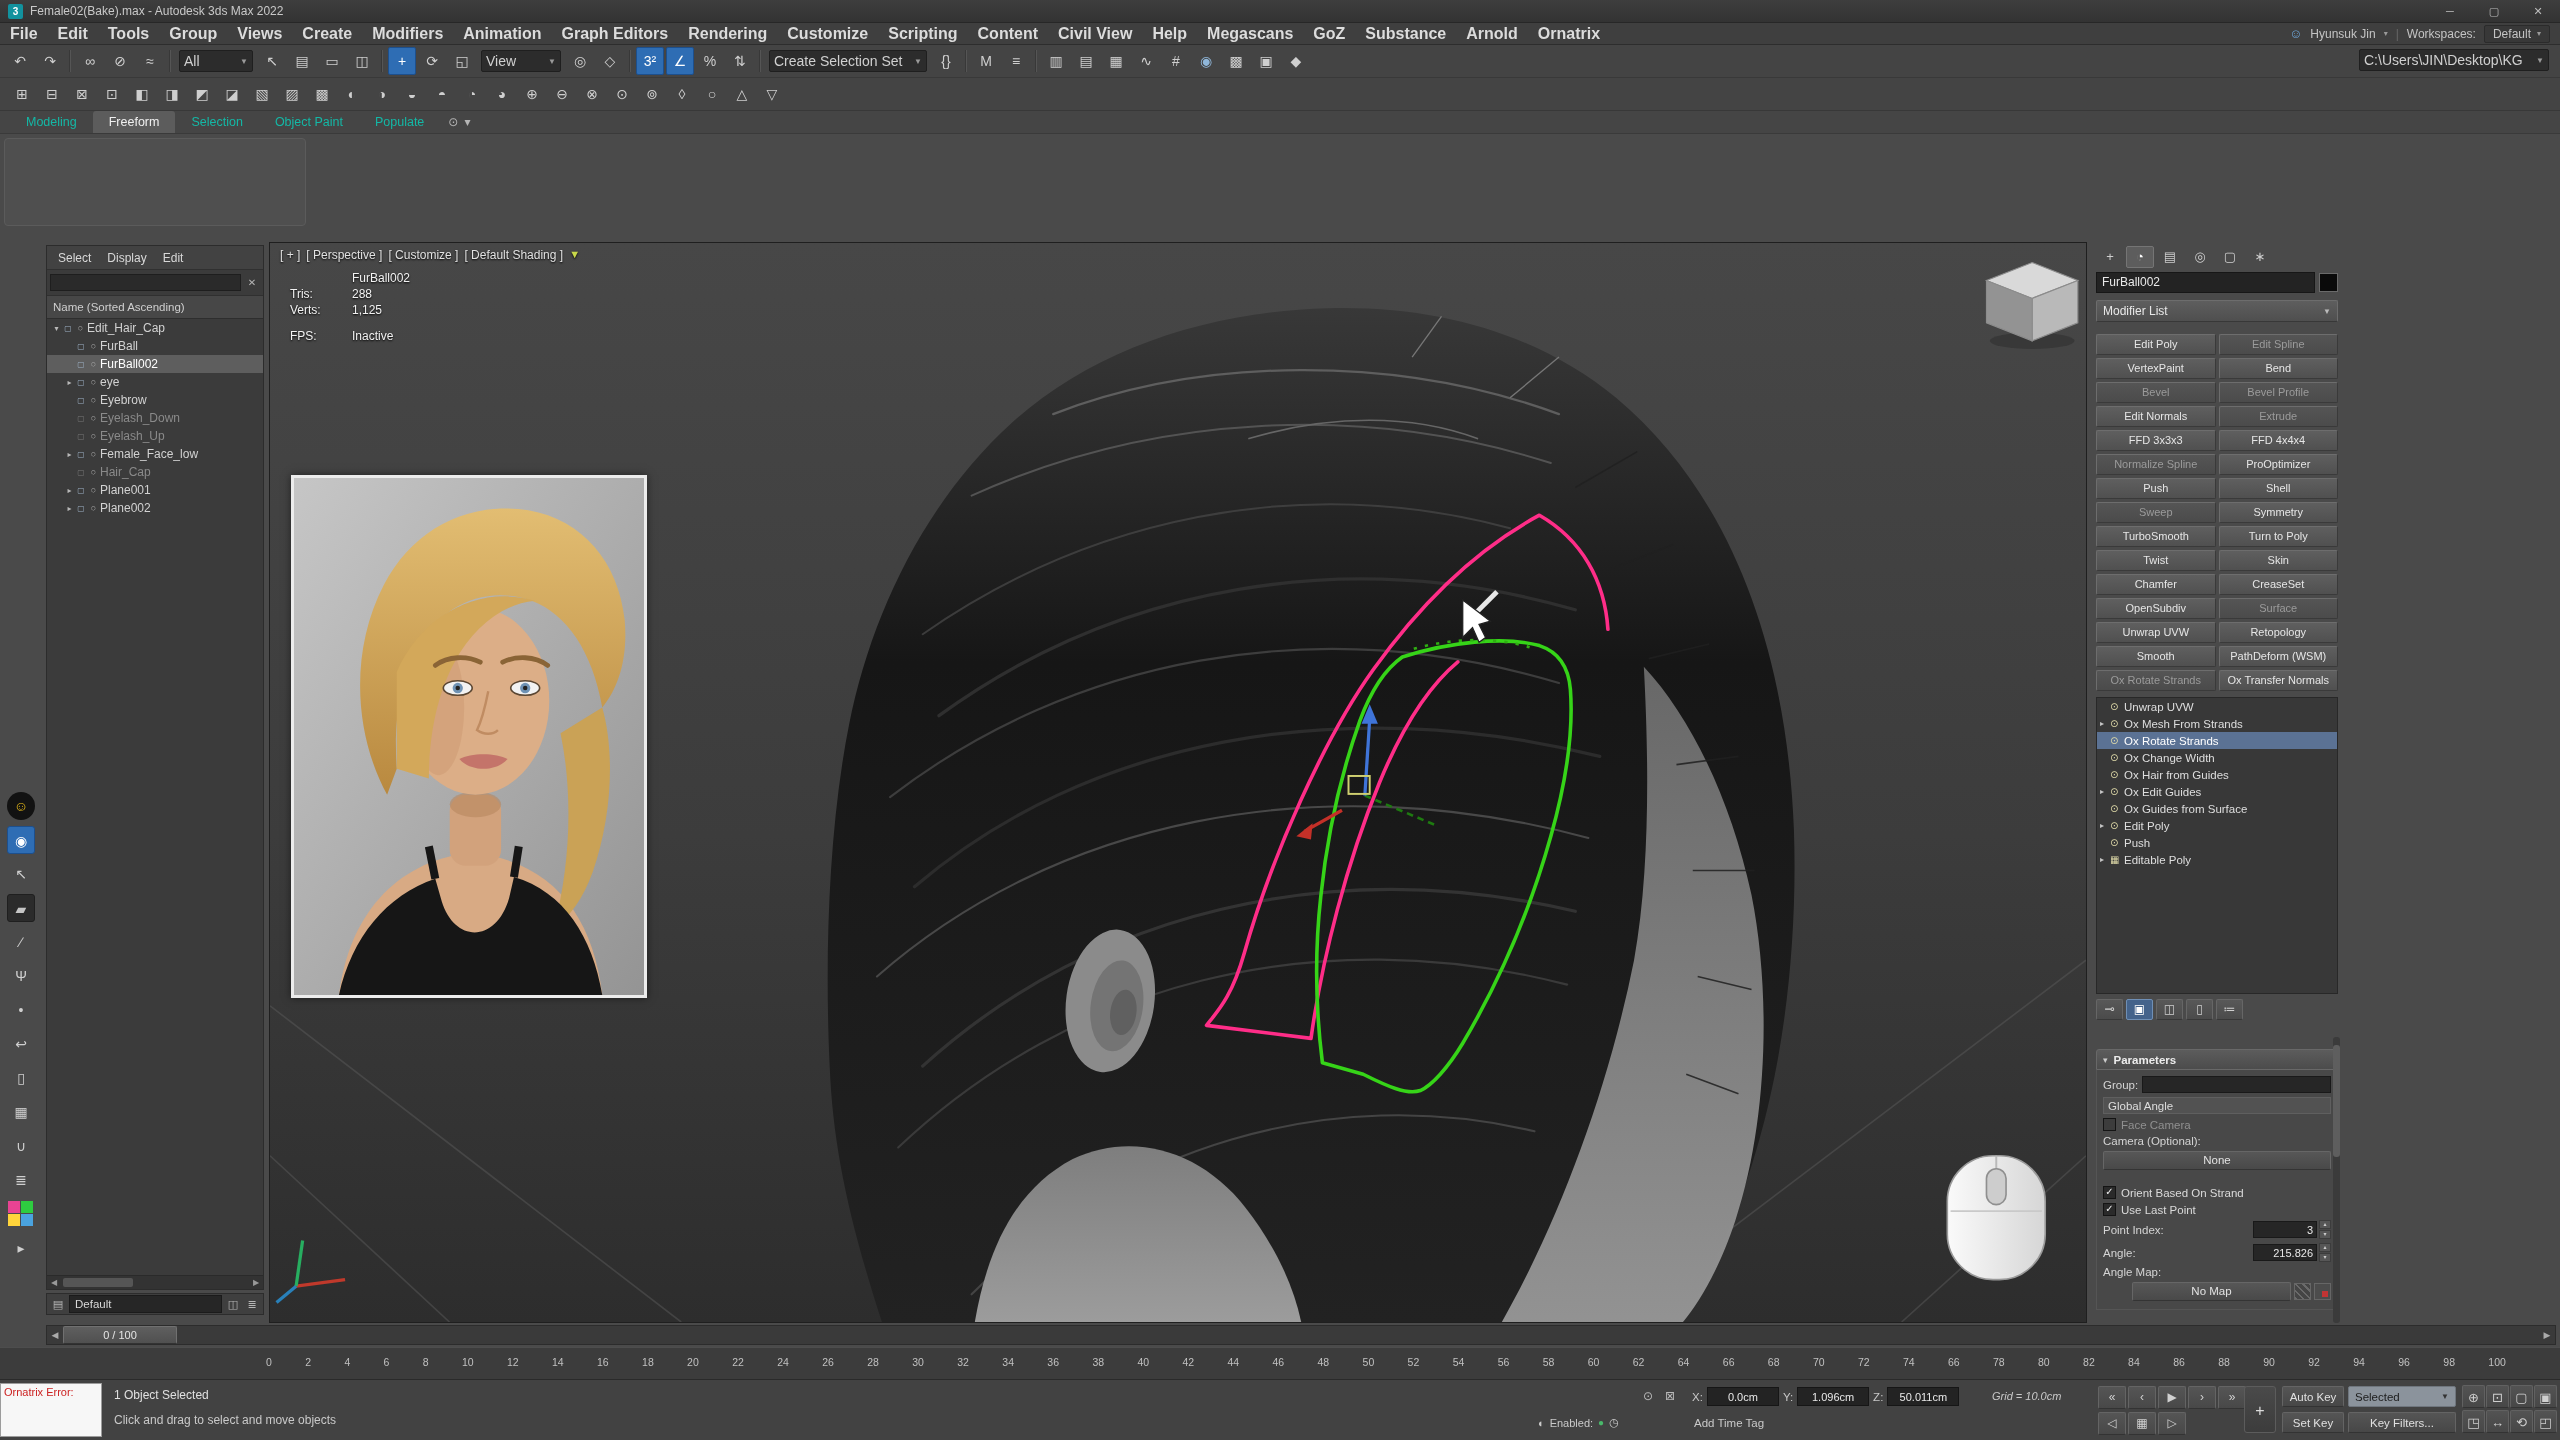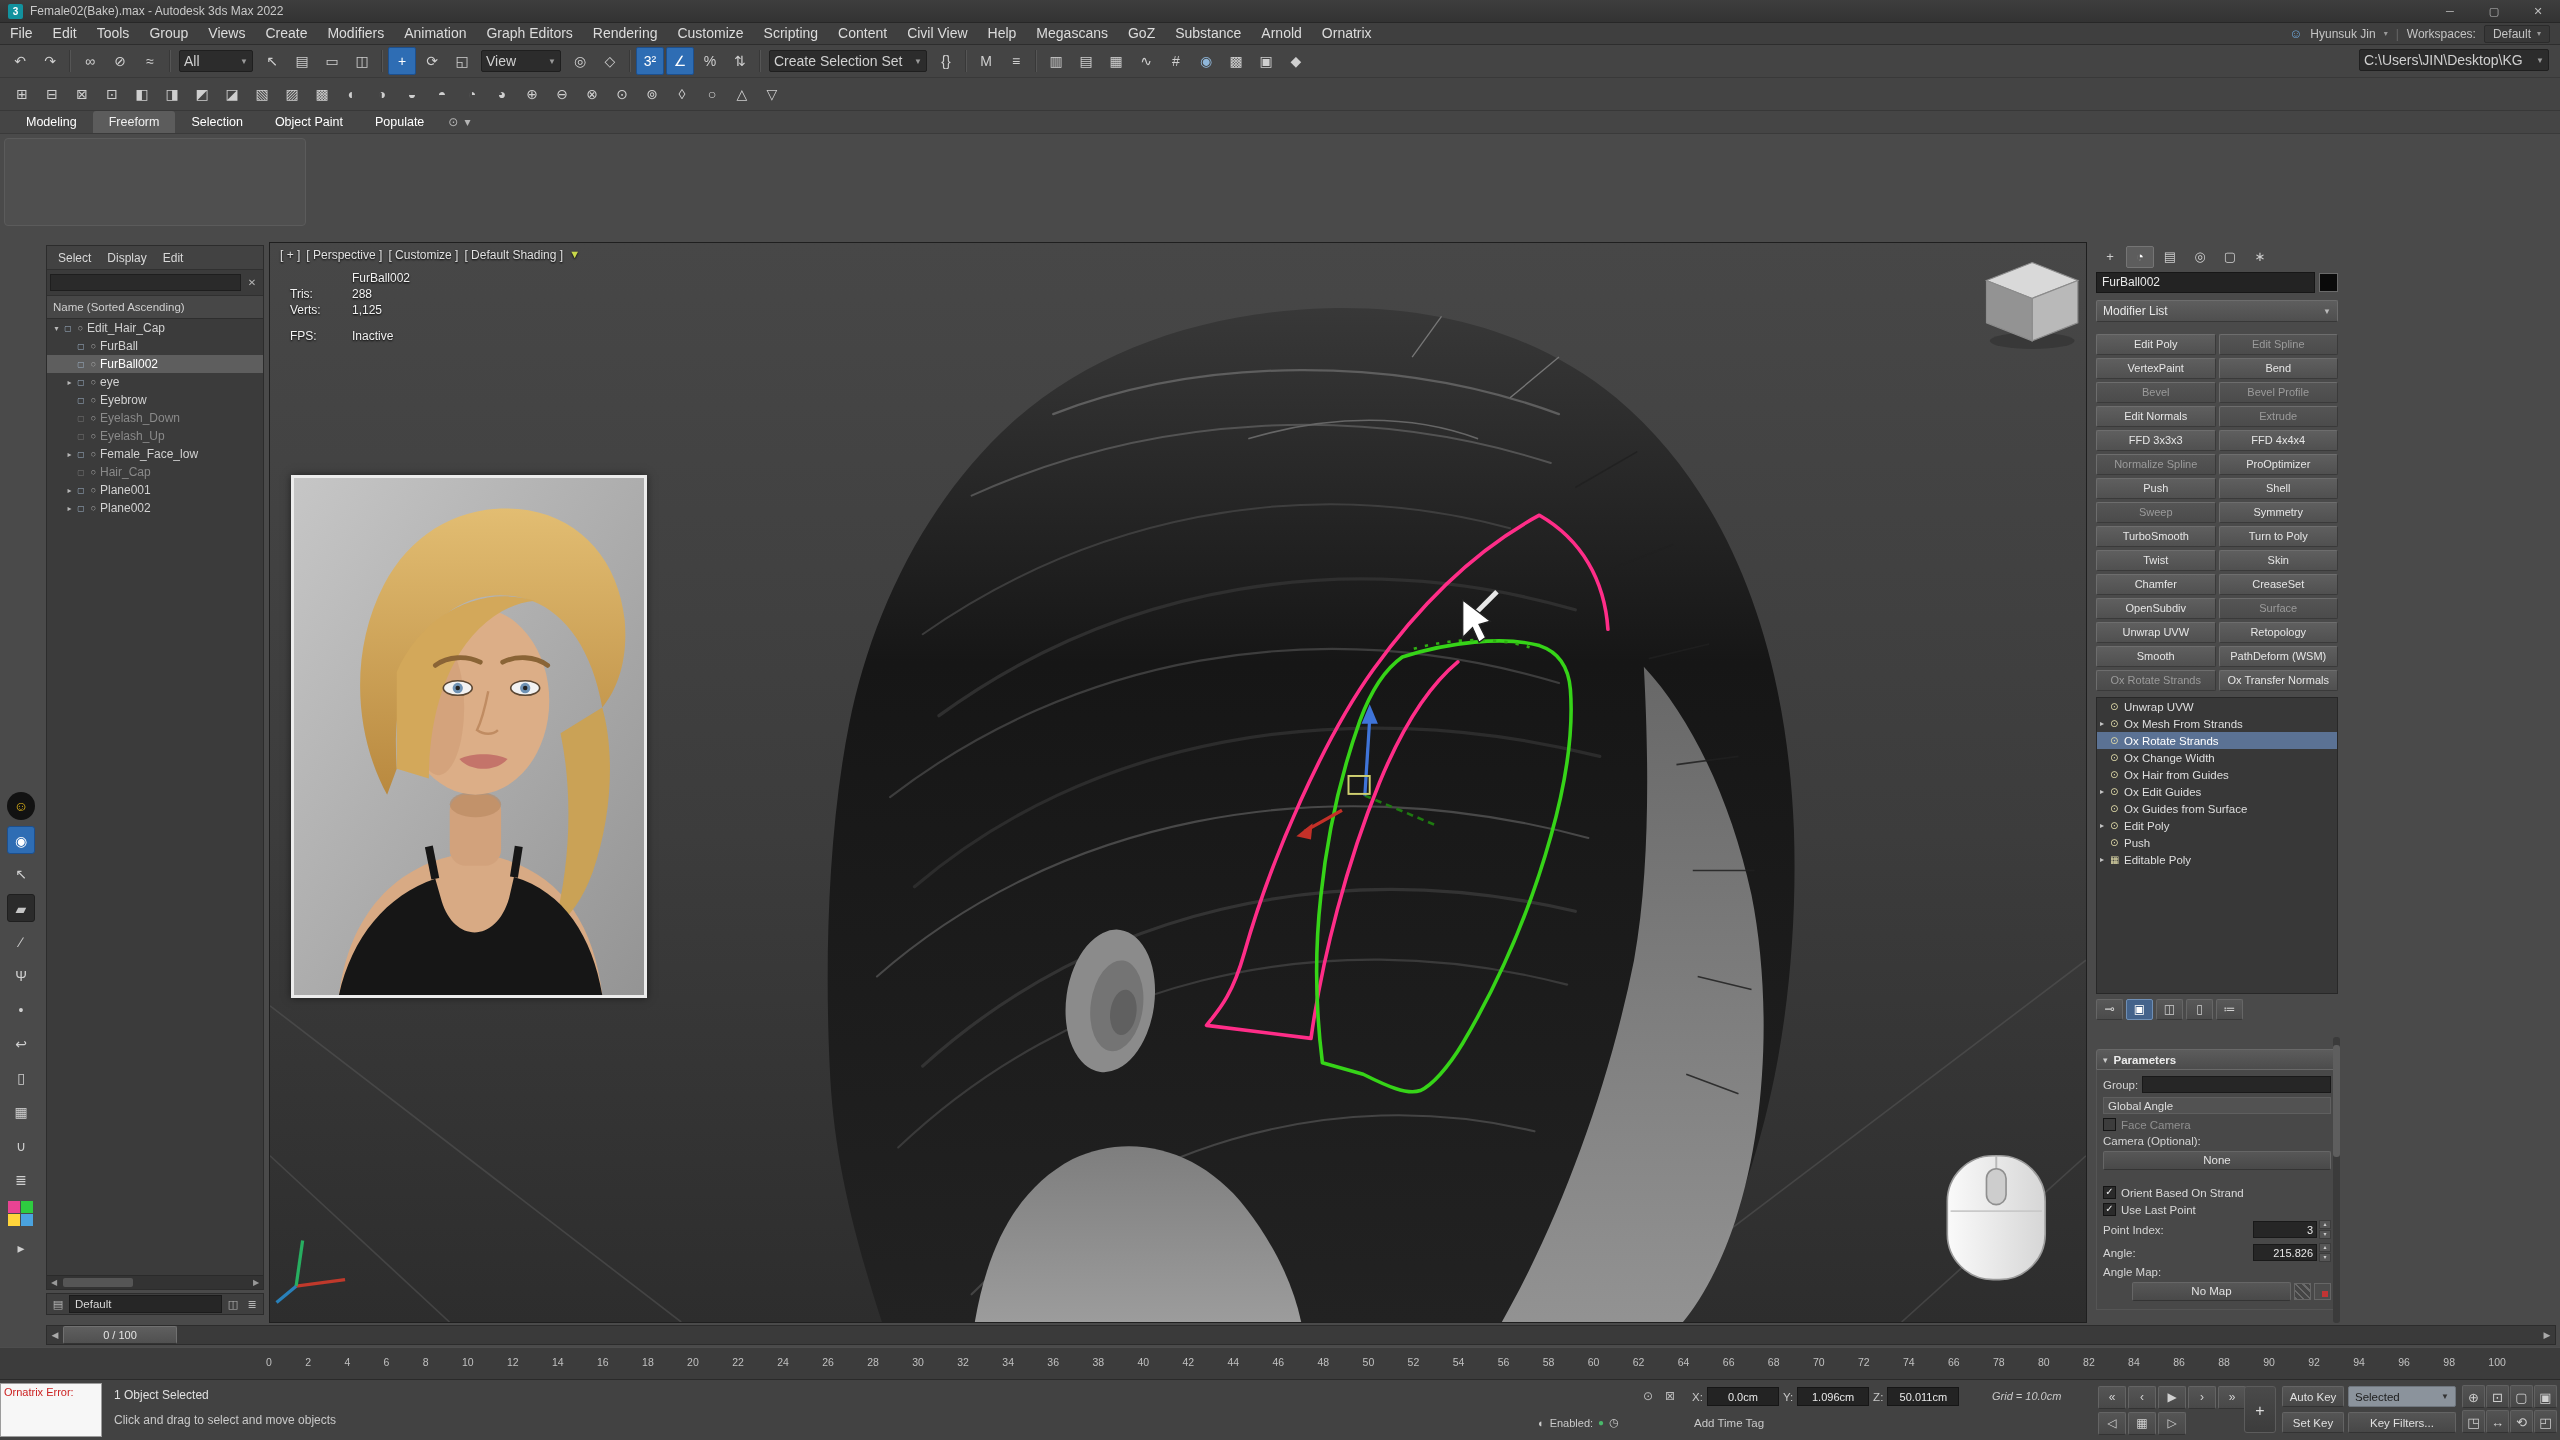--- a/index.html
+++ b/index.html
@@ -11,21 +11,21 @@
             display:flex;align-items:center;gap:7px;padding-left:8px;box-sizing:border-box;border-bottom:1px solid #272727;}
   .app-icon{width:15px;height:15px;background:#12929e;color:#fff;font-weight:bold;font-size:10px;line-height:15px;
             text-align:center;border-radius:2px;}
   #titlebar .title{color:#c9c9c9;font-size:12px;}
   .win-btns{margin-left:auto;display:flex;height:100%;}
   .win-btn{width:44px;text-align:center;line-height:22px;color:#bdbdbd;font-size:11px;}
   
   #menubar{position:absolute;left:0;top:23px;width:2560px;height:22px;background:#3f3f3f;display:flex;align-items:center;
            border-bottom:1px solid #2d2d2d;box-sizing:border-box;}
   #menu-items{display:flex;}
-  .menu-item{padding:0 10px;line-height:21px;font-size:14px;color:#dcdcdc;}
+  .menu-item{padding:0 10px;line-height:21px;font-size:16px;color:#dcdcdc;font-weight:bold;}
   .menu-right{margin-left:auto;display:flex;align-items:center;gap:8px;padding-right:10px;color:#c4c4c4;}
   .user-ico{color:#6fa8dc;font-size:13px;}
   .mini-arrow{font-size:8px;color:#9a9a9a;}
   .menu-sep{color:#666;}
   .ws-combo{background:#383838;border:1px solid #2b2b2b;padding:1px 8px;display:flex;gap:6px;align-items:center;border-radius:2px;}
   
   #toolbar1{position:absolute;left:0;top:45px;width:2560px;height:33px;background:#444;display:flex;align-items:center;
             gap:2px;padding-left:6px;box-sizing:border-box;border-bottom:1px solid #393939;}
   #toolbar2{position:absolute;left:0;top:78px;width:2560px;height:33px;background:#444;display:flex;align-items:center;
             gap:2px;padding-left:8px;box-sizing:border-box;border-bottom:1px solid #383838;}
@@ -34,21 +34,21 @@
   .tb-icon.active{background:#2e6db4;border-color:#1d4f8c;color:#fff;}
   .tb-sep{width:1px;height:22px;background:#383838;border-right:1px solid #555;margin:0 3px;}
   .tb-combo{height:20px;background:#2c2c2c;border:1px solid #1f1f1f;border-radius:2px;display:flex;align-items:center;
             padding:0 4px;gap:4px;margin:0 3px;}
   .tb-combo-text{flex:1;font-size:14px;color:#d0d0d0;white-space:nowrap;overflow:hidden;}
   .tb-combo-arrow{font-size:8px;color:#9a9a9a;}
   #path-combo{position:absolute;right:8px;top:4px;width:180px;}
   
   #ribbontabs{position:absolute;left:0;top:111px;width:2560px;height:23px;background:#454545;display:flex;align-items:flex-end;
               padding-left:10px;box-sizing:border-box;border-bottom:1px solid #3a3a3a;}
-  .ribbon-tab{padding:0 16px;line-height:22px;font-size:12.5px;color:#ffffff;}
+  .ribbon-tab{padding:0 16px;line-height:22px;font-size:12.5px;color:#14b8a6;}
   .ribbon-tab.active{background:#5c5c5c;border-radius:3px 3px 0 0;color:#f0f0f0;}
   .ribbon-extra{margin-left:8px;color:#b5b5b5;line-height:22px;font-size:12px;display:flex;gap:6px;align-items:center;}
   #ribbon-panel{position:absolute;left:4px;top:138px;width:300px;height:86px;background:#4f4f4f;border:1px solid #5b5b5b;border-radius:4px;}
   
   #left-strip{position:absolute;left:2px;top:792px;width:38px;display:flex;flex-direction:column;align-items:center;gap:6px;}
   .strip-icon{width:28px;height:28px;line-height:28px;text-align:center;color:#cfcfcf;font-size:14px;border-radius:3px;}
   .strip-icon.dark-round{background:#121212;color:#f5c518;border-radius:50%;}
   .strip-icon.active-blue{background:#2e6db4;color:#fff;border:1px solid #1d4f8c;box-sizing:border-box;}
   .strip-icon.pressed{background:#2b2b2b;border:1px solid #1f1f1f;box-sizing:border-box;color:#c5c5c5;}
   .strip-icon.palette{display:grid;grid-template-columns:12px 12px;grid-template-rows:12px 12px;gap:1px;padding:1px;box-sizing:border-box;}

